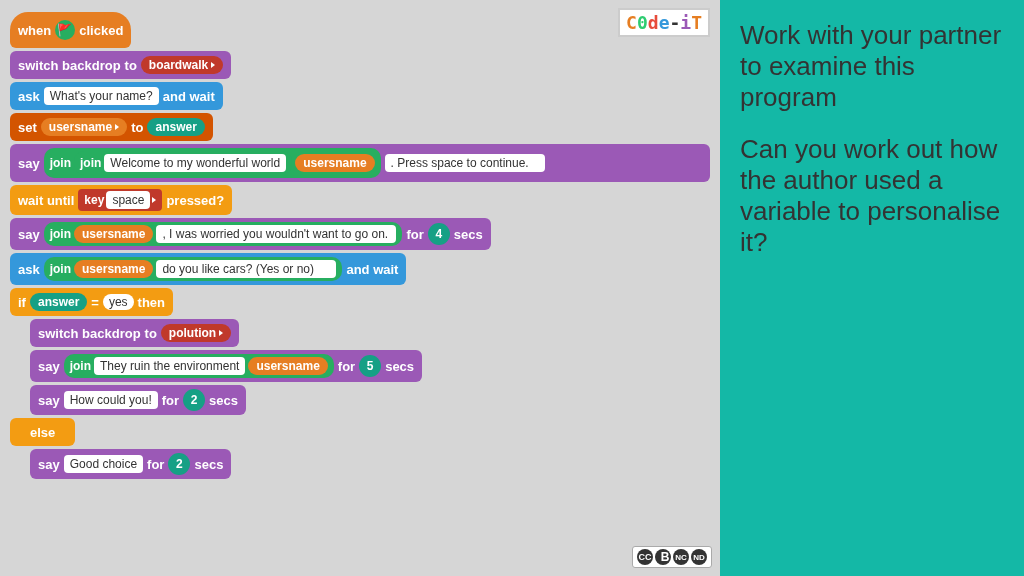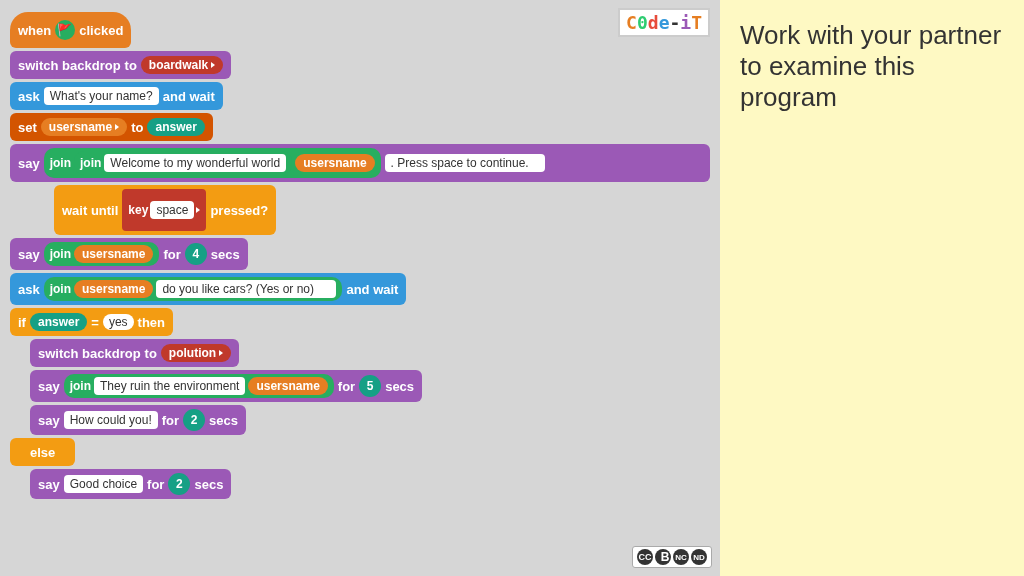--- a/index.html
+++ b/index.html
@@ -192,34 +192,34 @@
     }
 
     .indent {
       padding-left: 20px;
     }
 
     
     .key-pill {
       background: #c0392b;
       border-radius: 4px;
-      padding: 12px 6px;
+      padding: 2px 6px;
       font-size: 12px;
       color: white;
       font-weight: bold;
       display: inline-flex;
       align-items: center;
       gap: 2px;
     }
 
     
     .right-panel {
       width: 304px;
       height: 576px;
-      background: #fef9c3;
+      background: #14b8a6;
       padding: 20px 20px;
       display: flex;
       flex-direction: column;
       justify-content: flex-start;
     }
 
     .right-text-top {
       font-size: 26px;
       color: #333;
       line-height: 1.2;
@@ -316,35 +316,36 @@
         <span>join</span>
         <span class="join-block">
           <span>join</span>
           <span class="block-input" style="min-width:160px;">Welcome to my wonderful world</span>
         </span>
         <span class="usersname-pill">usersname</span>
       </span>
       <span class="block-input" style="min-width:160px;">. Press space to continue.</span>
     </div>
 
-    <div class="block bg-yellow" style="width:fit-content;margin-left:44px;">
+    <div class="block bg-yellow" style="width:fit-content;">
       <span>wait until</span>
       <span class="key-pill">
         <span>key</span>
         <span class="block-input">space</span>
         <span class="dropdown-arrow"></span>
       </span>
       <span>pressed?</span>
     </div>
 
     <div class="block bg-purple" style="width:fit-content;">
       <span>say</span>
       <span class="join-block">
         <span>join</span>
         <span class="usersname-pill">usersname</span>
+        <span class="block-input" style="min-width:240px;">, I was worried you wouldn't want to go on.</span>
       </span>
       <span>for</span>
       <span class="circle-badge">4</span>
       <span>secs</span>
     </div>
 
     <div class="block bg-blue-dark" style="width:fit-content;">
       <span>ask</span>
       <span class="join-block">
         <span>join</span>
@@ -417,13 +418,14 @@
     <span class="cc-circle">CC</span>
     <span class="cc-circle" style="font-size:12px;padding-left:12px;">BY</span>
     <span class="cc-circle" style="font-size:8px;">NC</span>
     <span class="cc-circle" style="font-size:8px;">ND</span>
   </div>
 
 </div>
 
 <div class="right-panel">
   <div class="right-text-top">Work with your partner to examine this program</div>
+  <div class="right-text-bottom">Can you work out how the author used a variable to personalise it?</div>
 </div>
 
 </body></html>

